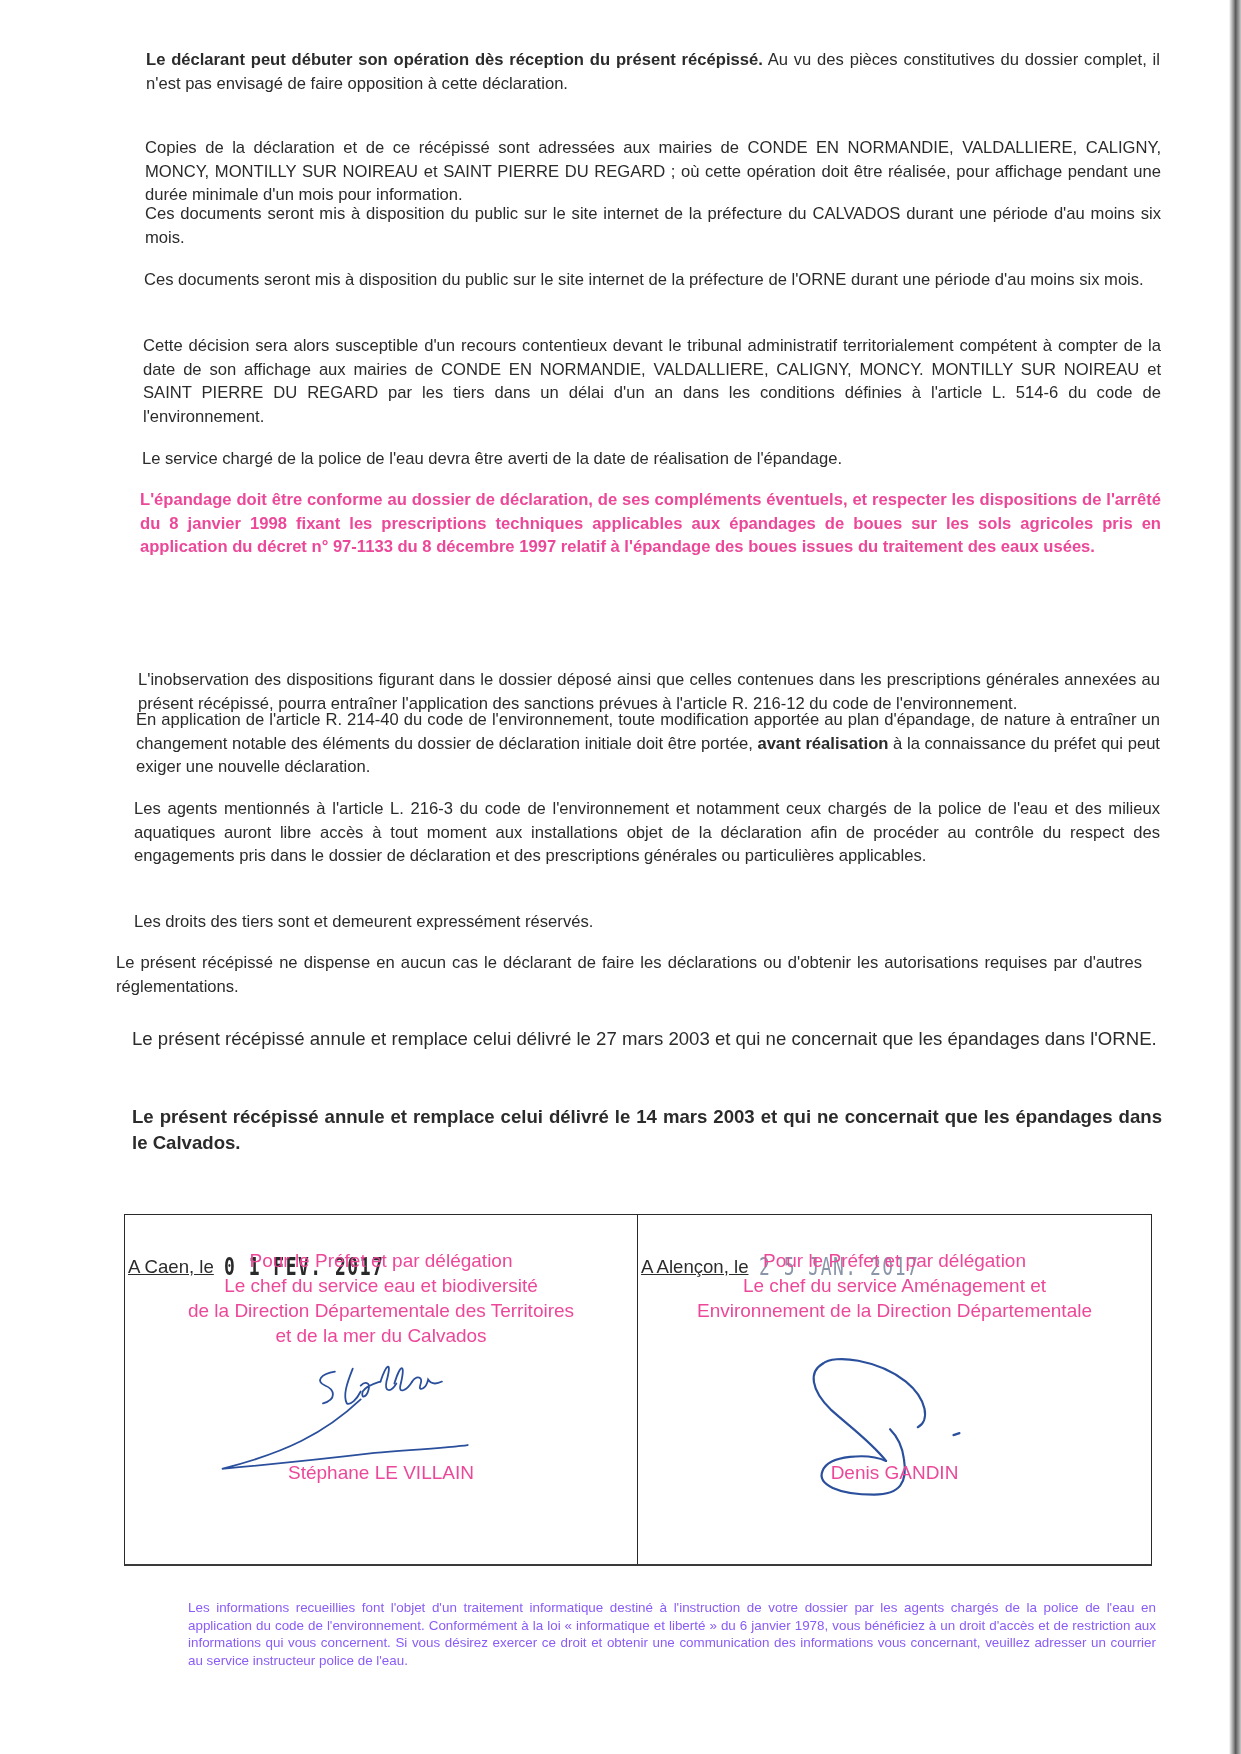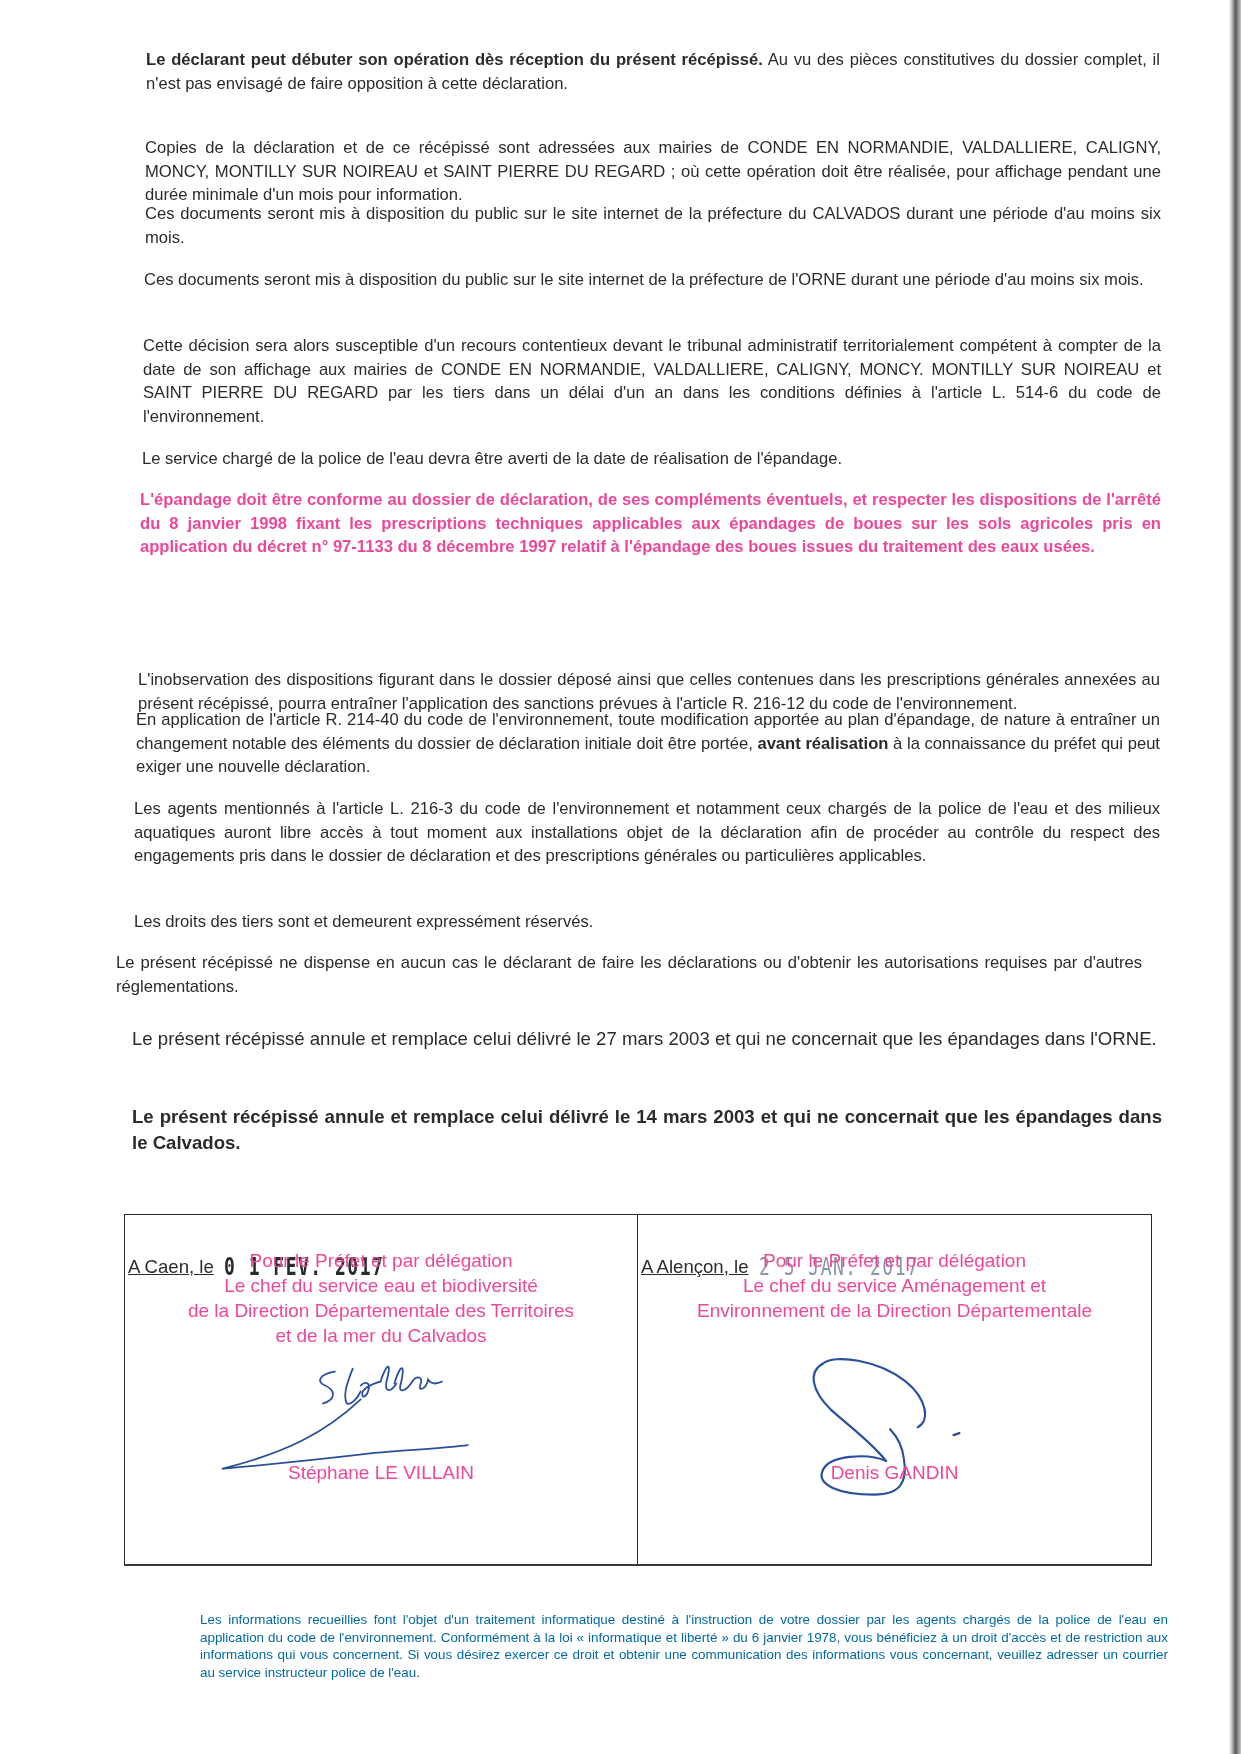--- a/index.html
+++ b/index.html
@@ -58,22 +58,22 @@
     }
     .sig-col.left { left: 0; width: 513px; border-right: 1px solid #2a2a2a; }
     .sig-col.right { left: 513px; width: 513px; }
     .sig-text { position: absolute; top: 33px; left: 0; width: 100%; }
     .sig-line { display: block; white-space: nowrap; }
     .sig-name { position: absolute; top: 245px; left: 0; width: 100%; font-size: 19px; text-align: center; }
     .signature { position: absolute; left: 0; top: 0; width: 100%; height: 100%; pointer-events: none; }
 
     .footer-note {
       position: absolute; left: 184px; top: 1595px; width: 968px;
-      margin: 16px; font-size: 13.4px; line-height: 17.6px;
-      text-align: justify; text-align-last: left; color: #0369a1;
+      margin: 4px; font-size: 13.4px; line-height: 17.6px;
+      text-align: justify; text-align-last: left; color: #8b5cf6;
     }
   </style>
 </head>
 <body>
 
 <div class="page">
 
   <p class="para" style="left:146px; top:48px; width:1014px;">
     <span class="b">Le déclarant peut débuter son opération dès réception du présent récépissé.</span><span> Au vu des pièces constitutives du dossier complet, il n'est pas envisagé de faire opposition à cette déclaration.</span>
   </p>

